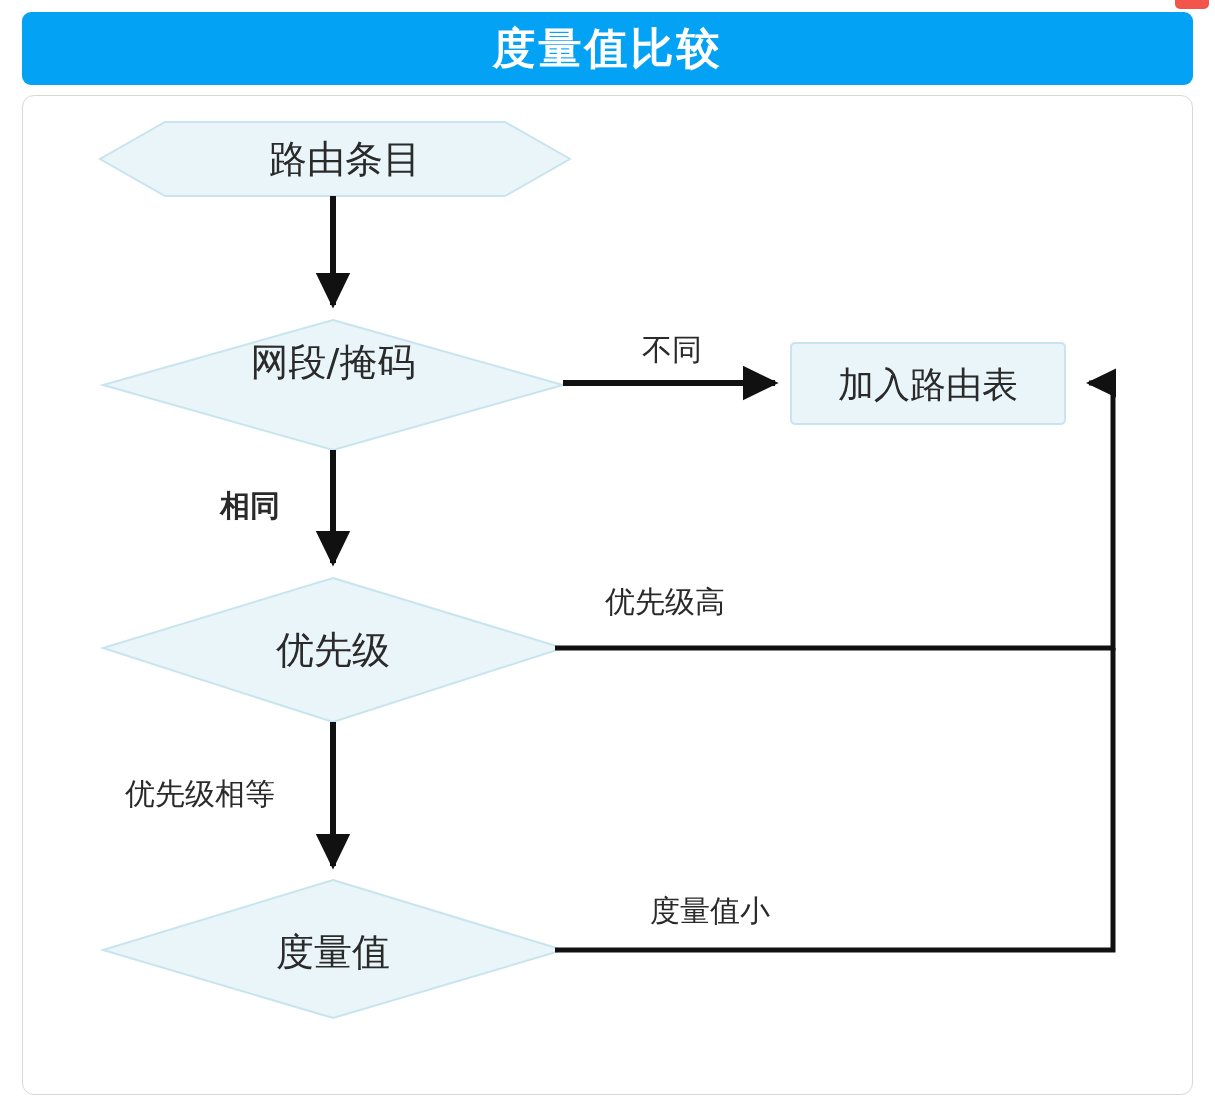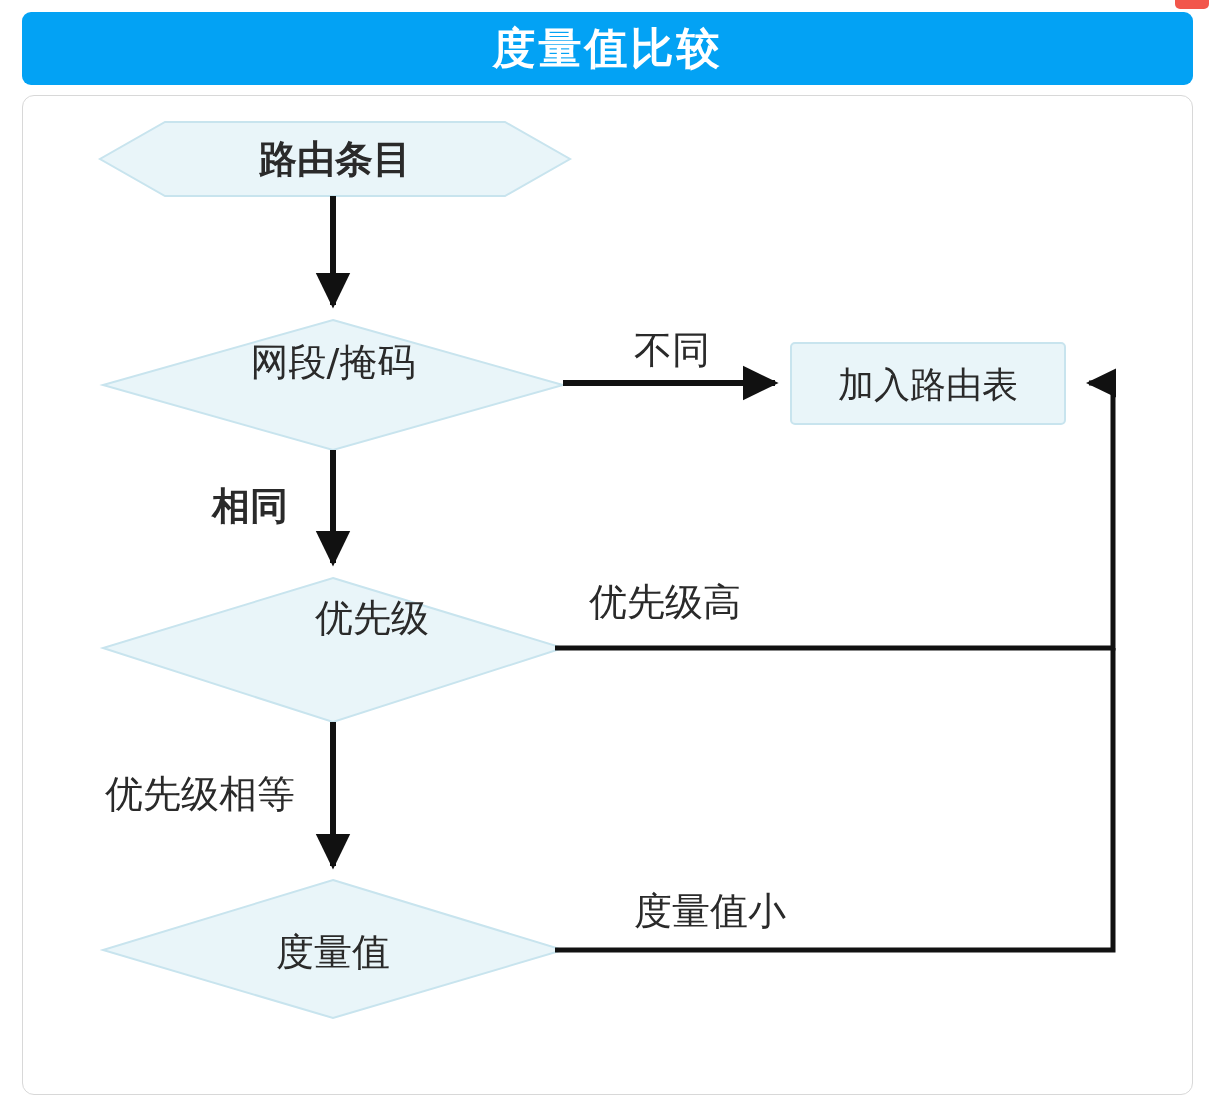--- a/index.html
+++ b/index.html
@@ -79,21 +79,21 @@
     position: absolute;
     color: #2a2a2a;
     font-size: 38px;
     line-height: 1;
     white-space: nowrap;
     transform: translate(-50%, -50%);
   }
   .edge-label {
     position: absolute;
     color: #2a2a2a;
-    font-size: 38px;
+    font-size: 30px;
     line-height: 1;
     white-space: nowrap;
     transform: translate(-50%, -50%);
   }
 </style>
 </head>
 <body>
 
 <div id="page">
 
@@ -136,24 +136,24 @@
      right rail -&gt; add to routing table --&gt;
     <path class="edge-thin" d="M555,648 L1113,648 L1113,383 L1089,383" marker-end="url(#arrow)"></path>
 
      metric --&gt;
     <path class="edge" d="M333,722 L333,866" marker-end="url(#arrow)"></path>
 
      right rail --&gt;
     <path class="edge-thin" d="M555,950 L1113,950 L1113,648"></path>
   </svg>
 
-  <div class="node-label" style="left:335px; top:159px;font-weight:bold;">路由条目</div>
+  <div class="node-label" style="left:345px; top:159px;">路由条目</div>
   <div class="node-label" style="left:333px; top:362px;">网段/掩码</div>
   <div class="node-label" style="left:928px; top:385px; font-size:36px;">加入路由表</div>
-  <div class="node-label" style="left:333px; top:618px;margin-left:39px;">优先级</div>
+  <div class="node-label" style="left:333px; top:650px;">优先级</div>
   <div class="node-label" style="left:333px; top:952px;">度量值</div>
 
   <div class="edge-label" style="left:672px; top:350px;">不同</div>
   <div class="edge-label" style="left:250px; top:506px;font-weight:bold;">相同</div>
   <div class="edge-label" style="left:665px; top:602px;">优先级高</div>
   <div class="edge-label" style="left:200px; top:794px;">优先级相等</div>
   <div class="edge-label" style="left:665px; top:911px;margin-left:45px;">度量值小</div>
 
 </div>
 

